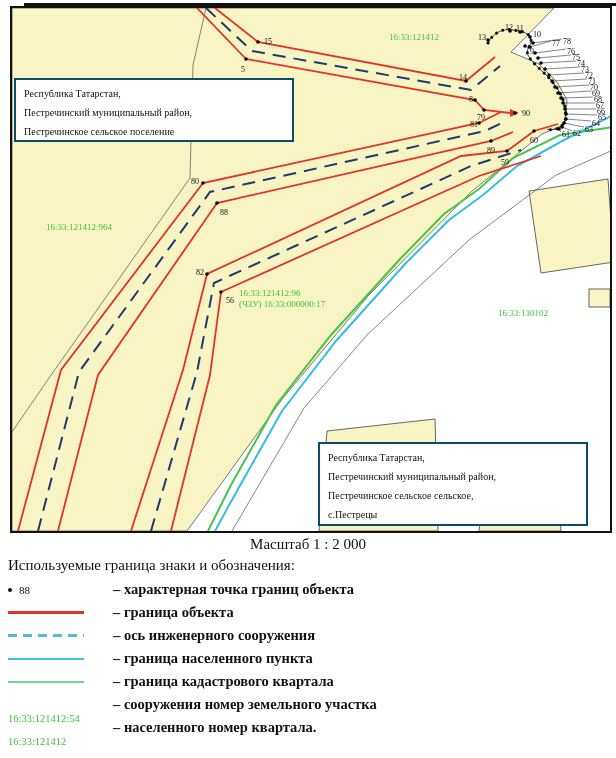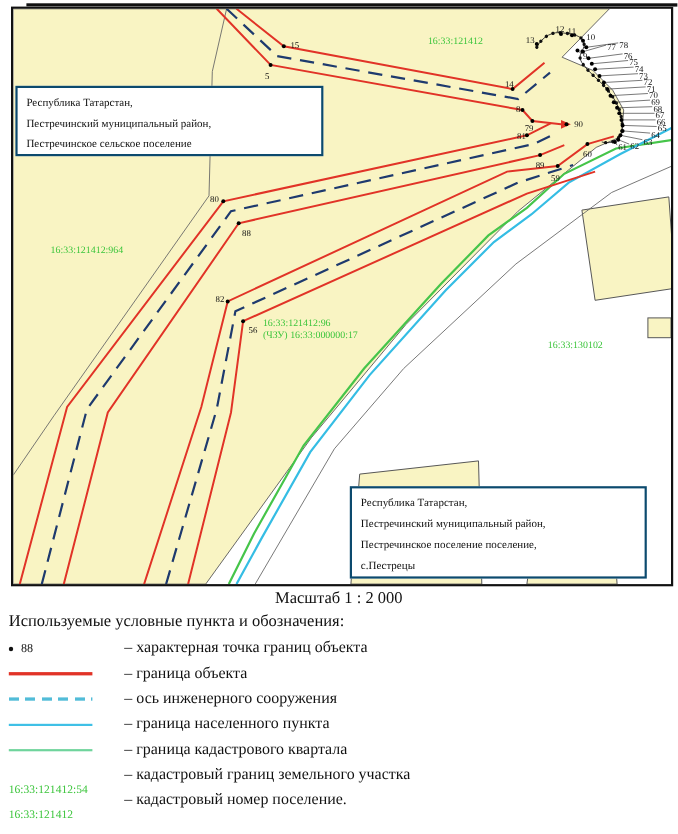--- a/index.html
+++ b/index.html
@@ -16,21 +16,21 @@
   .legend-row{display:flex;align-items:center;height:23px;}
   .sym{width:105px;flex:0 0 105px;display:flex;align-items:center;}
   .sym .dot{width:4px;height:4px;border-radius:50%;background:#111;margin-right:7px;}
   .sym .pt-num{font-size:11px;}
   .line-red{width:76px;height:3px;background:#e13327;}
   .line-axis{width:76px;height:3px;background:repeating-linear-gradient(90deg,#52bcd8 0 9px,rgba(0,0,0,0) 9px 15px);}
   .line-green{width:76px;height:2px;background:#6fd49c;}
   .line-cyan{width:76px;height:2px;background:#3fc0e6;}
   .rect-parcel{width:74px;height:14px;background:#f9f4c3;border:1.5px solid #333;}
   .green-text{font-size:10.5px;color:#3cc53c;margin-top:28px;}
-  .legend-label{font-size:14.5px;white-space:nowrap;}
+  .legend-label{font-size:14.5px;white-space:nowrap;font-weight:bold;}
 </style>
 </head>
 <body>
 
 <div class="top-strip"></div>
 
 <div class="map">
   <svg id="map-svg" viewBox="11 8 598 523" width="598" height="523">
 
     <rect x="11" y="8" width="598" height="523" fill="#ffffff"></rect>
@@ -171,29 +171,29 @@
 
   <div class="region-box nw">
     <div>Республика Татарстан,</div>
     <div>Пестречинский муниципальный район,</div>
     <div>Пестречинское сельское поселение</div>
   </div>
 
   <div class="region-box se">
     <div>Республика Татарстан,</div>
     <div>Пестречинский муниципальный район,</div>
-    <div>Пестречинское поселение поселение,</div>
+    <div>Пестречинское сельское сельское,</div>
     <div>с.Пестрецы</div>
   </div>
 </div>
 
 <div class="scale">Масштаб 1 : 2 000</div>
 
 <div class="legend">
-  <div class="legend-title">Используемые условные пункта и обозначения:</div>
+  <div class="legend-title">Используемые граница знаки и обозначения:</div>
 
   <div class="legend-row">
     <div class="sym">
       <span class="dot"></span>
       <span class="pt-num">88</span>
     </div>
     <span class="legend-label">– характерная точка границ объекта</span>
   </div>
 
   <div class="legend-row">
@@ -222,22 +222,22 @@
         <span class="line-green"></span>
       </div>
     <span class="legend-label">– граница кадастрового квартала</span>
   </div>
 
 
   <div class="legend-row">
     <div class="sym">
         <span class="green-text">16:33:121412:54</span>
       </div>
-    <span class="legend-label">– кадастровый границ земельного участка</span>
+    <span class="legend-label">– сооружения номер земельного участка</span>
   </div>
 
   <div class="legend-row">
     <div class="sym">
         <span class="green-text">16:33:121412</span>
       </div>
-    <span class="legend-label">– кадастровый номер поселение.</span>
+    <span class="legend-label">– населенного номер квартала.</span>
   </div>
 </div>
 
 </body></html>

